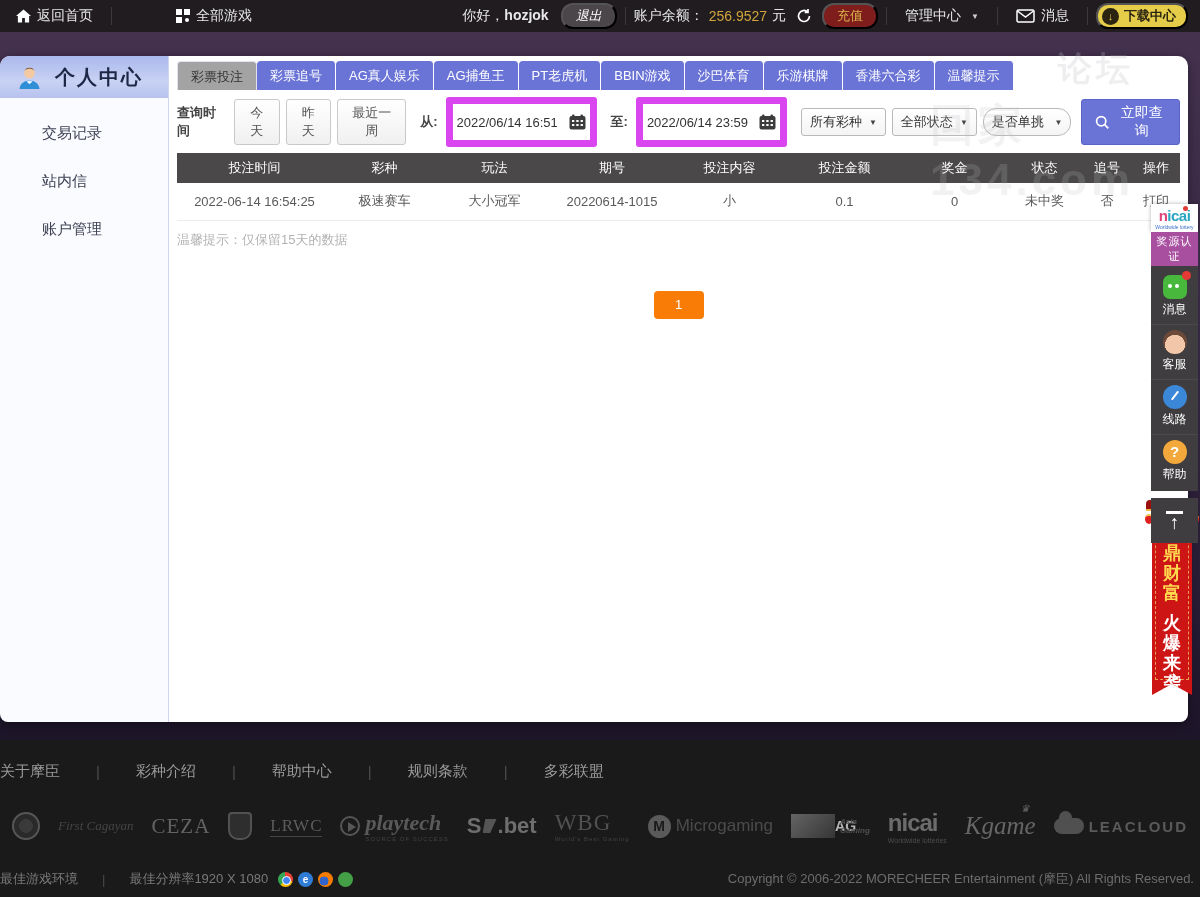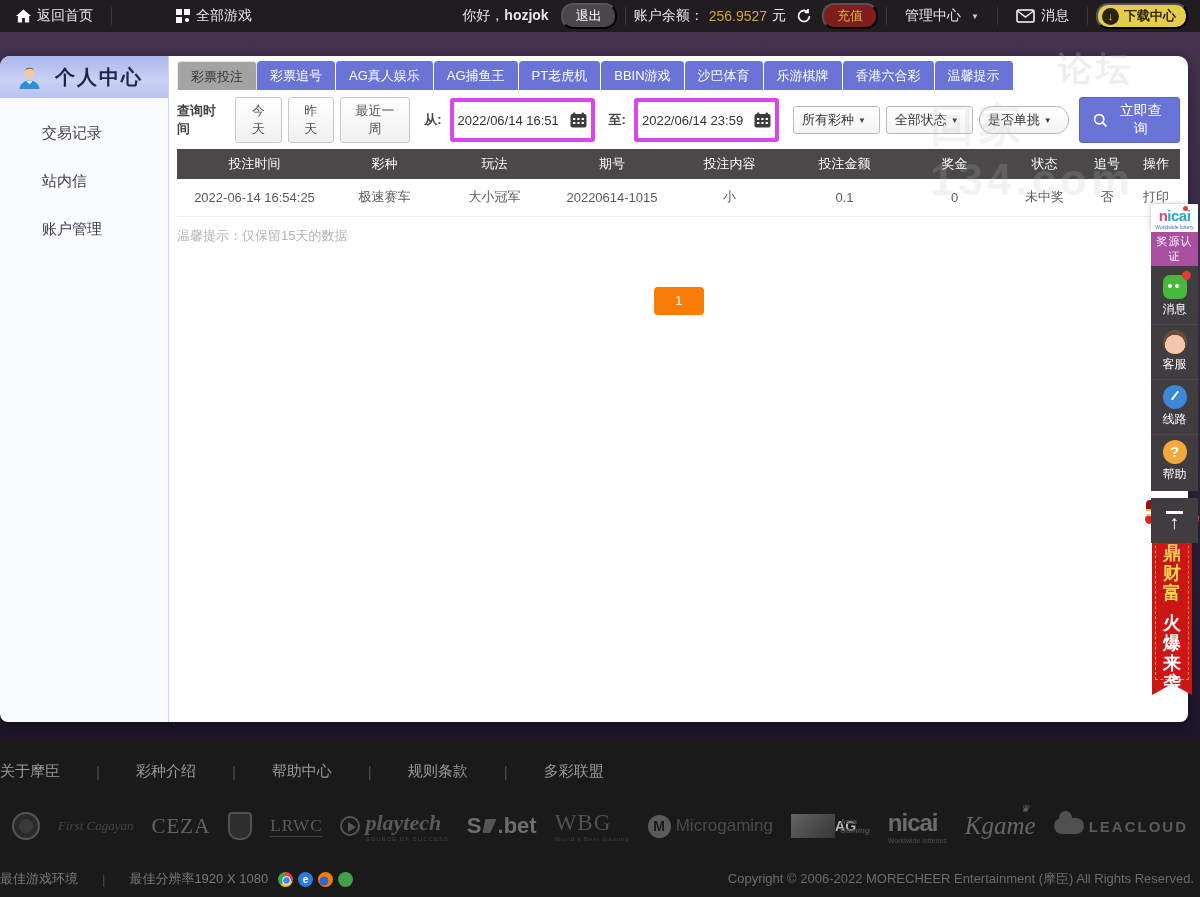--- a/index.html
+++ b/index.html
@@ -36,24 +36,24 @@
   .content { flex:1; background:#fff; position:relative; }
   
   .tabs { display:flex; margin:5px 0 0 8px; height:29px; }
   .tab { background:#6a73d6; color:#fff; font-size:13px; line-height:29px; padding:0 13px; border-right:1px solid #fff; border-radius:4px 4px 0 0; cursor:pointer; white-space:nowrap; }
   .tab.active { background:#a3a3a3; color:#333; border:1px solid #e3e3ee; border-bottom:none; }
   
   .qbar { display:flex; align-items:center; margin:7px 8px 6px 8px; gap:6px; font-size:13px; color:#444; }
   .qlabel { font-weight:bold; margin-right:4px; }
   .qbtn { background:linear-gradient(#fff,#f0f0f0); border:1px solid #c9c9c9; border-radius:3px; padding:4px 10px; color:#555; cursor:pointer; font-size:13px;}
   .dlabel { font-weight:bold; margin:0 2px 0 8px; }
-  .dwrap { display:flex; align-items:center; border:4px solid #d946ef; border-radius:3px; padding:10px 4px; background:#fff; gap:4px;justify-content:space-between;}
+  .dwrap { display:flex; align-items:center; border:7px solid #d946ef; border-radius:3px; padding:10px 4px; background:#fff; gap:4px;justify-content:space-between;}
   .dwrap input { border:none; outline:none; width:108px; font-size:13px; color:#333; font-family:inherit; }
   .cal { width:17px; height:16px; cursor:pointer; }
-  .sel { display:flex; align-items:center; justify-content:flex-start; border:1px solid #b9b9b9; border-radius:3px; background:linear-gradient(#fff,#f4f4f4); padding:4px 8px; width:92px; cursor:pointer; color:#333; }
+  .sel { display:flex; align-items:center; justify-content:space-between; border:1px solid #b9b9b9; border-radius:3px; background:linear-gradient(#fff,#f4f4f4); padding:4px 8px; width:92px; cursor:pointer; color:#333; }
   .sel.round { border-radius:13px; width:96px; }
   .sel .caret { color:#444; }
   .search-btn { background:#6a73d6; border:1px solid #5a63c8; color:#fff; border-radius:3px; padding:4px 13px; font-size:14px; display:flex; align-items:center; gap:7px; cursor:pointer; margin-left:4px;}
   
   table { border-collapse:collapse; margin:2px 8px; width:1003px; table-layout:fixed; font-size:13px; }
   thead th { background:#4a4848; color:#fff; font-weight:normal; height:30px; }
   tbody td { color:#5a5a5a; height:37px; text-align:center; border-bottom:1px solid #ececec; background:#fff; }
   td.action { cursor:pointer; }
   .hint { margin:10px 8px; color:#b3b3b3; font-size:13px; }
   .pager { display:flex; justify-content:center; margin-top:42px; }
@@ -159,21 +159,21 @@
           <span></span>
           <span></span>
           <span></span>
           <span></span>
         </span>
       <span>全部游戏</span>
     </div>
   </div>
   <div class="tb-right">
     <span><span>你好，</span><span style="font-weight:bold;">hozjok</span></span>
-    <button class="pill pill-dark" style="margin-left:12px;">退出</button>
+    <button class="pill pill-dark" style="margin-left:12px;font-style:italic;">退出</button>
     <div class="tb-sep"></div>
     <span>账户余额：</span>
     <span class="gold" style="margin:0 5px;">256.9527</span>
     <span>元</span>
     <span style="margin:0 10px;">
         <svg width="16" height="16" viewBox="0 0 16 16">
           <path d="M13.5 8a5.5 5.5 0 1 1-1.7-4M12 1v3.3H8.7" stroke="#fff" stroke-width="1.7" fill="none"></path>
         </svg>
       </span>
     <button class="pill pill-gold">充值</button>

